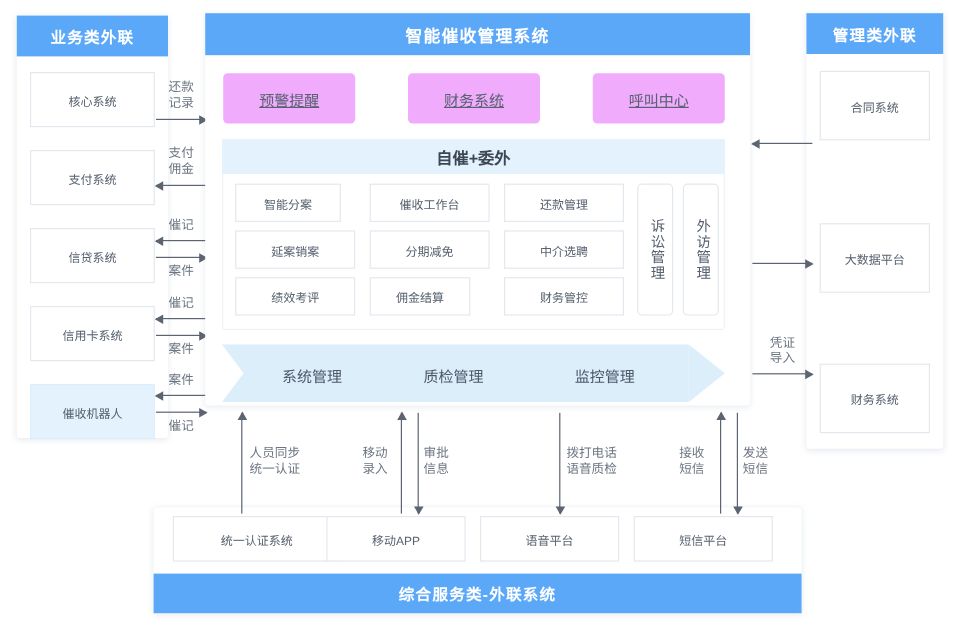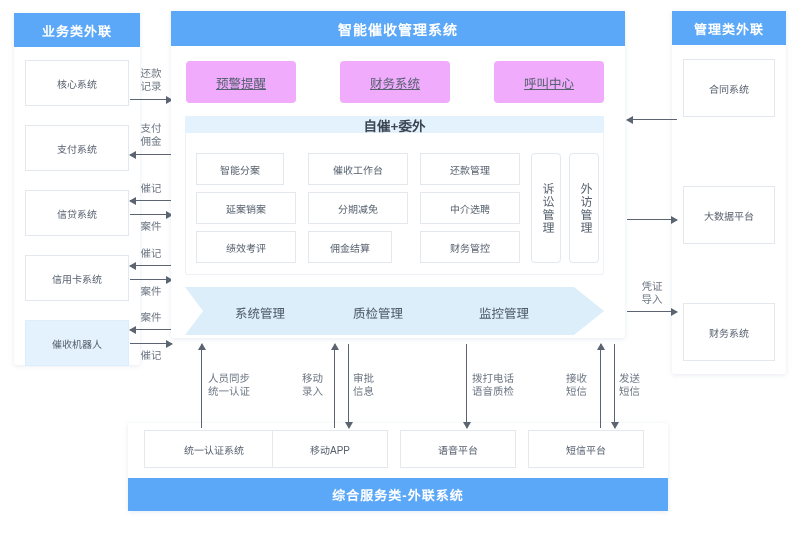--- a/index.html
+++ b/index.html
@@ -237,21 +237,21 @@
     <span>预警提醒</span>
   </div>
   <div class="chip" style="left:340px;top:61px;width:110px;height:42px;">
     <span>财务系统</span>
   </div>
   <div class="chip" style="left:494px;top:61px;width:110px;height:42px;">
     <span>呼叫中心</span>
   </div>
 
   <div class="subpanel" style="left:185px;top:116px;width:419px;height:159px;"></div>
-  <div class="bandtitle" style="left:185px;top:116px;width:419px;height:17px;">
+  <div class="bandtitle" style="left:185px;top:116px;width:419px;height:29px;">
     <span>自催+委外</span>
   </div>
 
   <div class="nodebox" style="left:196px;top:153px;width:88px;height:32px;">
     <span>智能分案</span>
     </div>
   <div class="nodebox" style="left:308px;top:153px;width:100px;height:32px;">
     <span>催收工作台</span>
     </div>
   <div class="nodebox" style="left:420px;top:153px;width:100px;height:32px;">

